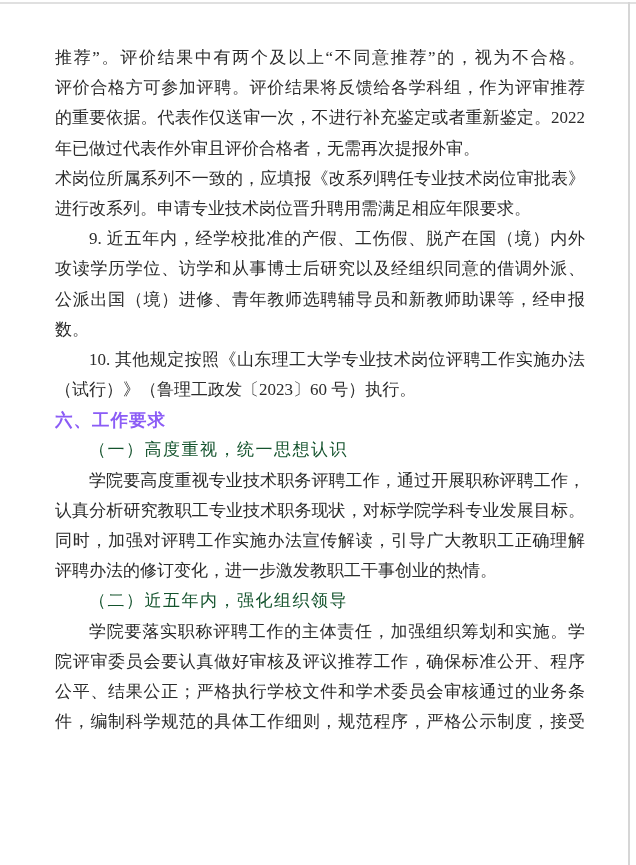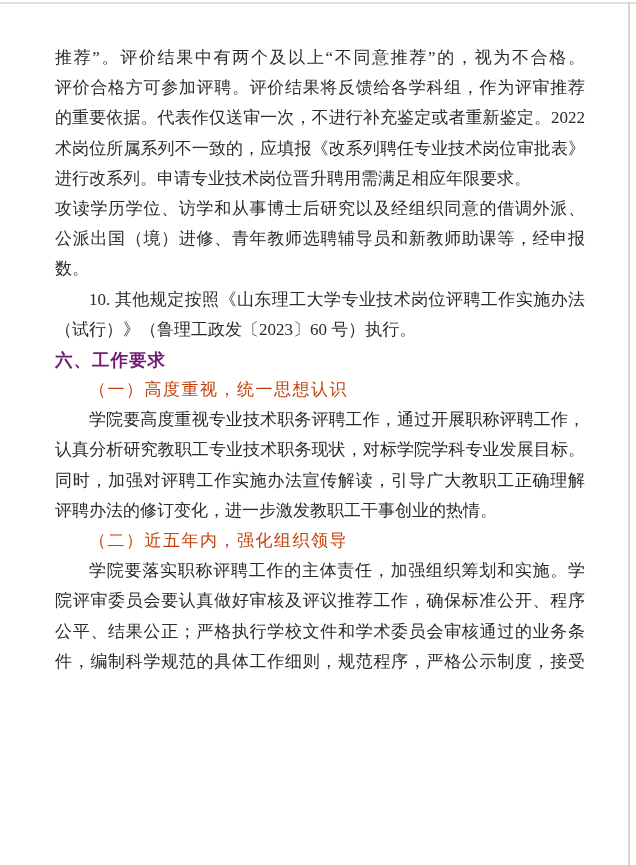--- a/index.html
+++ b/index.html
@@ -49,40 +49,42 @@
     text-align-last: justify;
   }
   .ind {
     text-indent: 2em;
   }
   .h {
     font-family: "Liberation Sans", "DejaVu Sans", sans-serif;
     font-weight: 700;
     font-size: 17.5px;
     letter-spacing: 1px;
-    color: #701a75;
+    color: #8b5cf6;
   }
   .k {
     letter-spacing: 1.5px;
-    color: #c2410c;
+    color: #14532d;
   }
 </style>
 </head>
 <body>
 
 <div class="page">
   <div class="top-edge"></div>
   <div class="right-edge"></div>
 
   <div class="text-block">
     <div class="ln j">推荐”。评价结果中有两个及以上“不同意推荐”的，视为不合格。</div>
     <div class="ln j">评价合格方可参加评聘。评价结果将反馈给各学科组，作为评审推荐</div>
     <div class="ln j">的重要依据。代表作仅送审一次，不进行补充鉴定或者重新鉴定。2022</div>
+    <div class="ln">年已做过代表作外审且评价合格者，无需再次提报外审。</div>
     <div class="ln j">术岗位所属系列不一致的，应填报《改系列聘任专业技术岗位审批表》</div>
     <div class="ln">进行改系列。申请专业技术岗位晋升聘用需满足相应年限要求。</div>
+    <div class="ln j ind">9. 近五年内，经学校批准的产假、工伤假、脱产在国（境）内外</div>
     <div class="ln j">攻读学历学位、访学和从事博士后研究以及经组织同意的借调外派、</div>
     <div class="ln j">公派出国（境）进修、青年教师选聘辅导员和新教师助课等，经申报</div>
     <div class="ln">数。</div>
     <div class="ln j ind">10. 其他规定按照《山东理工大学专业技术岗位评聘工作实施办法</div>
     <div class="ln">（试行）》（鲁理工政发〔2023〕60 号）执行。</div>
     <div class="ln h">六、工作要求</div>
     <div class="ln k ind">（一）高度重视，统一思想认识</div>
     <div class="ln j ind">学院要高度重视专业技术职务评聘工作，通过开展职称评聘工作，</div>
     <div class="ln j">认真分析研究教职工专业技术职务现状，对标学院学科专业发展目标。</div>
     <div class="ln j">同时，加强对评聘工作实施办法宣传解读，引导广大教职工正确理解</div>

